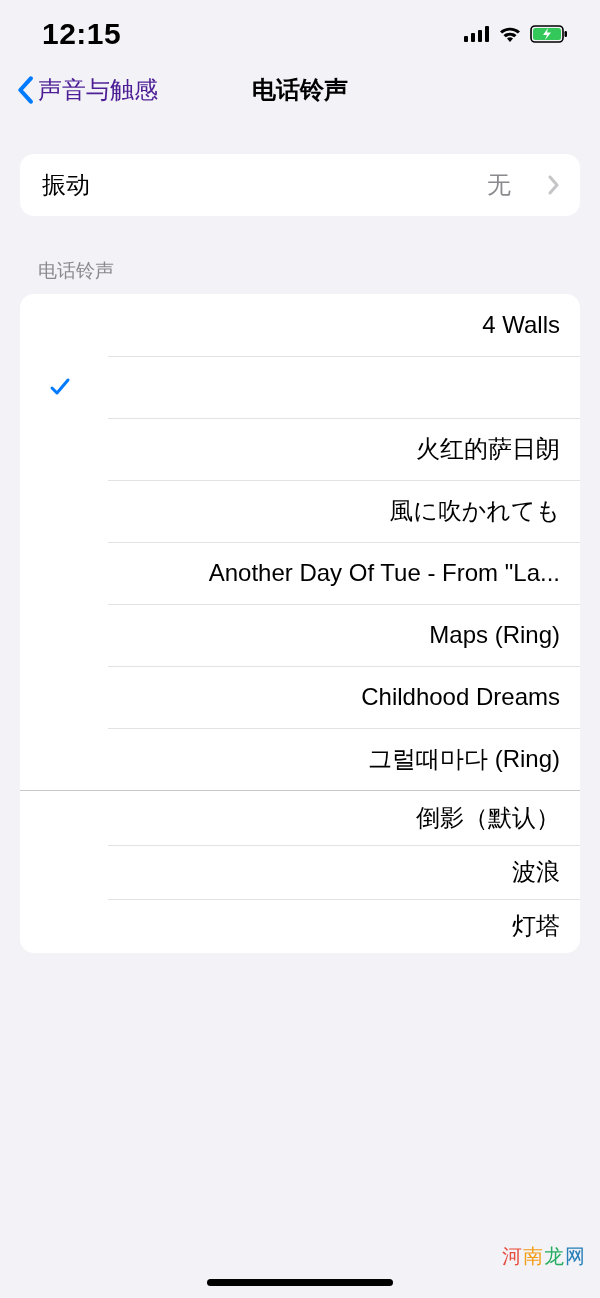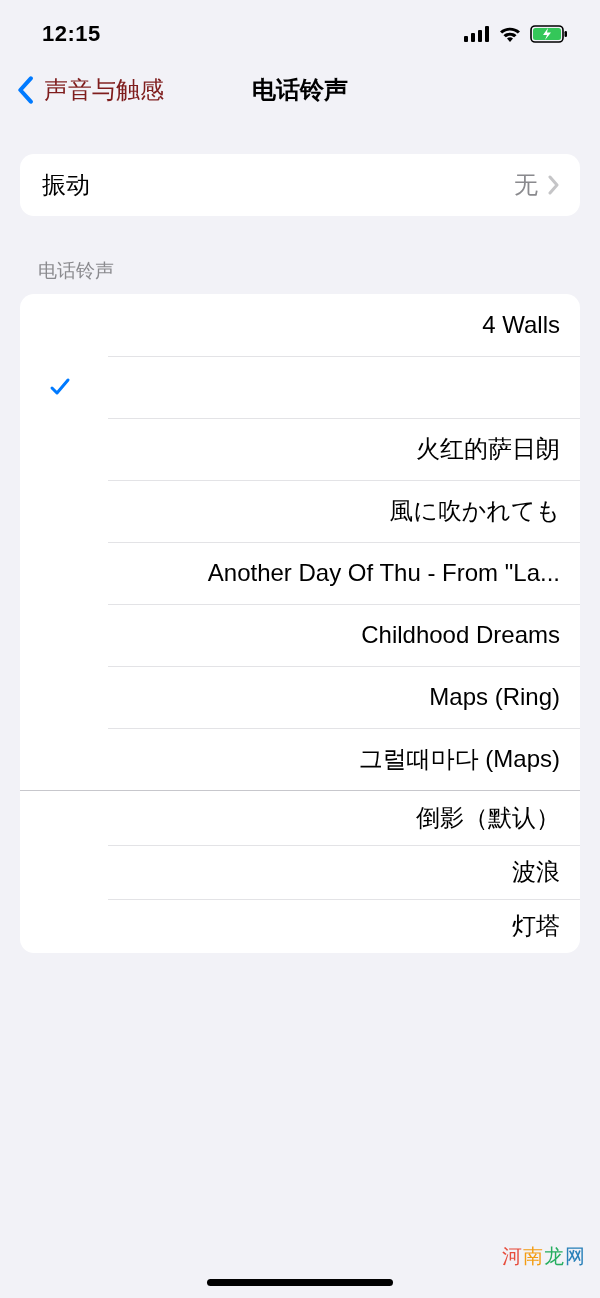--- a/index.html
+++ b/index.html
@@ -17,41 +17,41 @@
       position: relative;
     }
     .status-bar {
       display: flex;
       justify-content: space-between;
       align-items: center;
       padding: 18px 32px 10px 42px;
       height: 60px;
     }
     .status-time {
-      font-size: 22px;
+      font-size: 30px;
       font-weight: 600;
       letter-spacing: 0.5px;
     }
     .status-icons {
       display: flex;
       align-items: center;
       gap: 8px;
     }
     .nav-header {
       display: flex;
       align-items: center;
       padding: 14px 20px 20px 16px;
       position: relative;
     }
     .back-button {
       display: flex;
       align-items: center;
-      color: #7f1d1d;
-      font-size: 24px;
-      gap: 10px;
+      color: #4c1d95;
+      font-size: 24px;
+      gap: 4px;
     }
     .back-chevron {
       width: 18px;
       height: 28px;
     }
     .nav-title {
       position: absolute;
       left: 50%;
       transform: translateX(-50%);
       font-size: 24px;
@@ -74,20 +74,21 @@
       background: #fff;
       border-radius: 14px;
       overflow: hidden;
     }
     .list-row {
       display: flex;
       align-items: center;
       min-height: 62px;
       padding: 0 20px 0 22px;
       position: relative;
+      gap: 27px;
     }
     .list-row + .list-row::before {
       content: "";
       position: absolute;
       top: 0;
       left: 22px;
       right: 0;
       height: 1px;
       background: #e3e3e6;
     }
@@ -230,33 +231,33 @@
       <div class="list-row">
         <div class="check-col"></div>
         <div class="row-main">火红的萨日朗</div>
       </div>
       <div class="list-row">
         <div class="check-col"></div>
         <div class="row-main">風に吹かれても</div>
       </div>
       <div class="list-row">
         <div class="check-col"></div>
-        <div class="row-main">Another Day Of Thu - From "La...</div>
+        <div class="row-main">Another Day Of Tue - From "La...</div>
+      </div>
+      <div class="list-row">
+        <div class="check-col"></div>
+        <div class="row-main">Maps (Ring)</div>
       </div>
       <div class="list-row">
         <div class="check-col"></div>
         <div class="row-main">Childhood Dreams</div>
       </div>
       <div class="list-row">
         <div class="check-col"></div>
-        <div class="row-main">Maps (Ring)</div>
-      </div>
-      <div class="list-row">
-        <div class="check-col"></div>
-        <div class="row-main">그럴때마다 (Maps)</div>
+        <div class="row-main">그럴때마다 (Ring)</div>
       </div>
     </div>
     <div class="group-divider"></div>
     <div class="built-in">
       <div class="list-row">
         <div class="check-col"></div>
         <div class="row-main">倒影（默认）</div>
       </div>
       <div class="list-row">
         <div class="check-col"></div>

